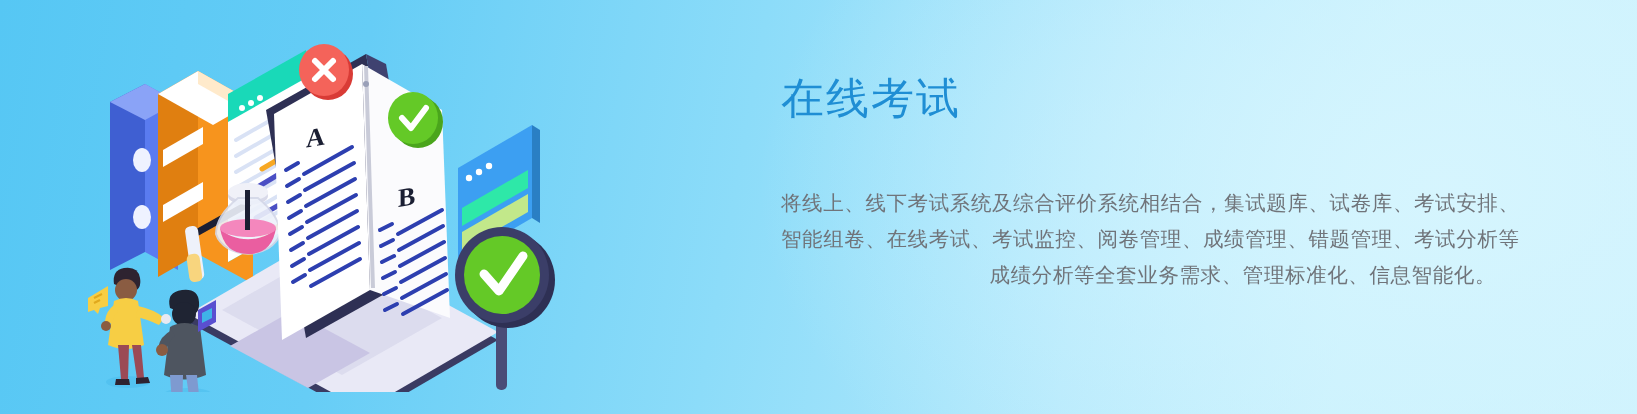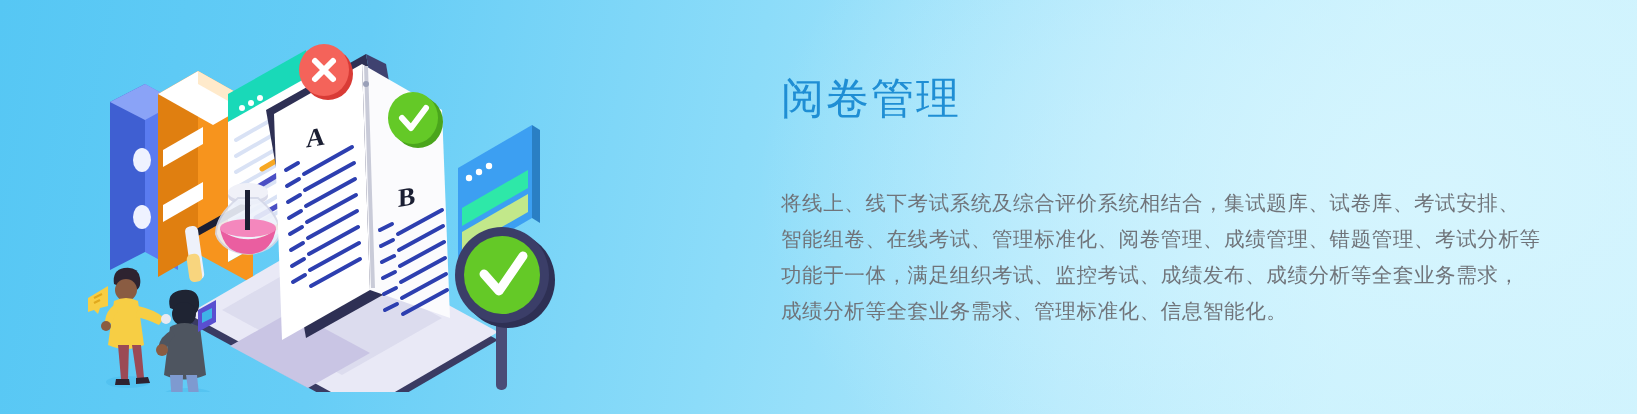--- a/index.html
+++ b/index.html
@@ -42,21 +42,21 @@
     white-space:nowrap;
   }
   #desc {
     margin-top:61px;
     font-size:20.5px;
     line-height:36px;
     color:#70747a;
     letter-spacing:0.6px;
     width:715px;
   }
-  #desc .ln { display:block; white-space:nowrap; }
+  #desc .ln { display:block; white-space:nowrap;text-align:right; }
 </style>
 </head>
 <body>
 
 <div id="banner">
 
   <div id="illustration">
     <svg viewBox="0 0 520 370" xmlns="http://www.w3.org/2000/svg">
 
       <g>
@@ -243,22 +243,21 @@
         <path d="M120 393 l14 -1 l2 7 l-16 1 z" fill="#e07a72"></path>
 
         <polygon points="128,288 146,278 146,300 128,310" fill="#5a4fd0"></polygon>
         <polygon points="132,291 142,286 142,296 132,301" fill="#3fb4e8"></polygon>
       </g>
 
     </svg>
   </div>
 
   <div id="copy">
-    <h1 id="title">阅卷管理</h1>
+    <h1 id="title">在线考试</h1>
     <div id="desc">
       <span class="ln">将线上、线下考试系统及综合评价系统相结合，集试题库、试卷库、考试安排、</span>
-      <span class="ln">智能组卷、在线考试、管理标准化、阅卷管理、成绩管理、错题管理、考试分析等</span>
-      <span class="ln">功能于一体，满足组织考试、监控考试、成绩发布、成绩分析等全套业务需求，</span>
+      <span class="ln">智能组卷、在线考试、考试监控、阅卷管理、成绩管理、错题管理、考试分析等</span>
       <span class="ln">成绩分析等全套业务需求、管理标准化、信息智能化。</span>
     </div>
   </div>
 
 </div>
 
 </body></html>

